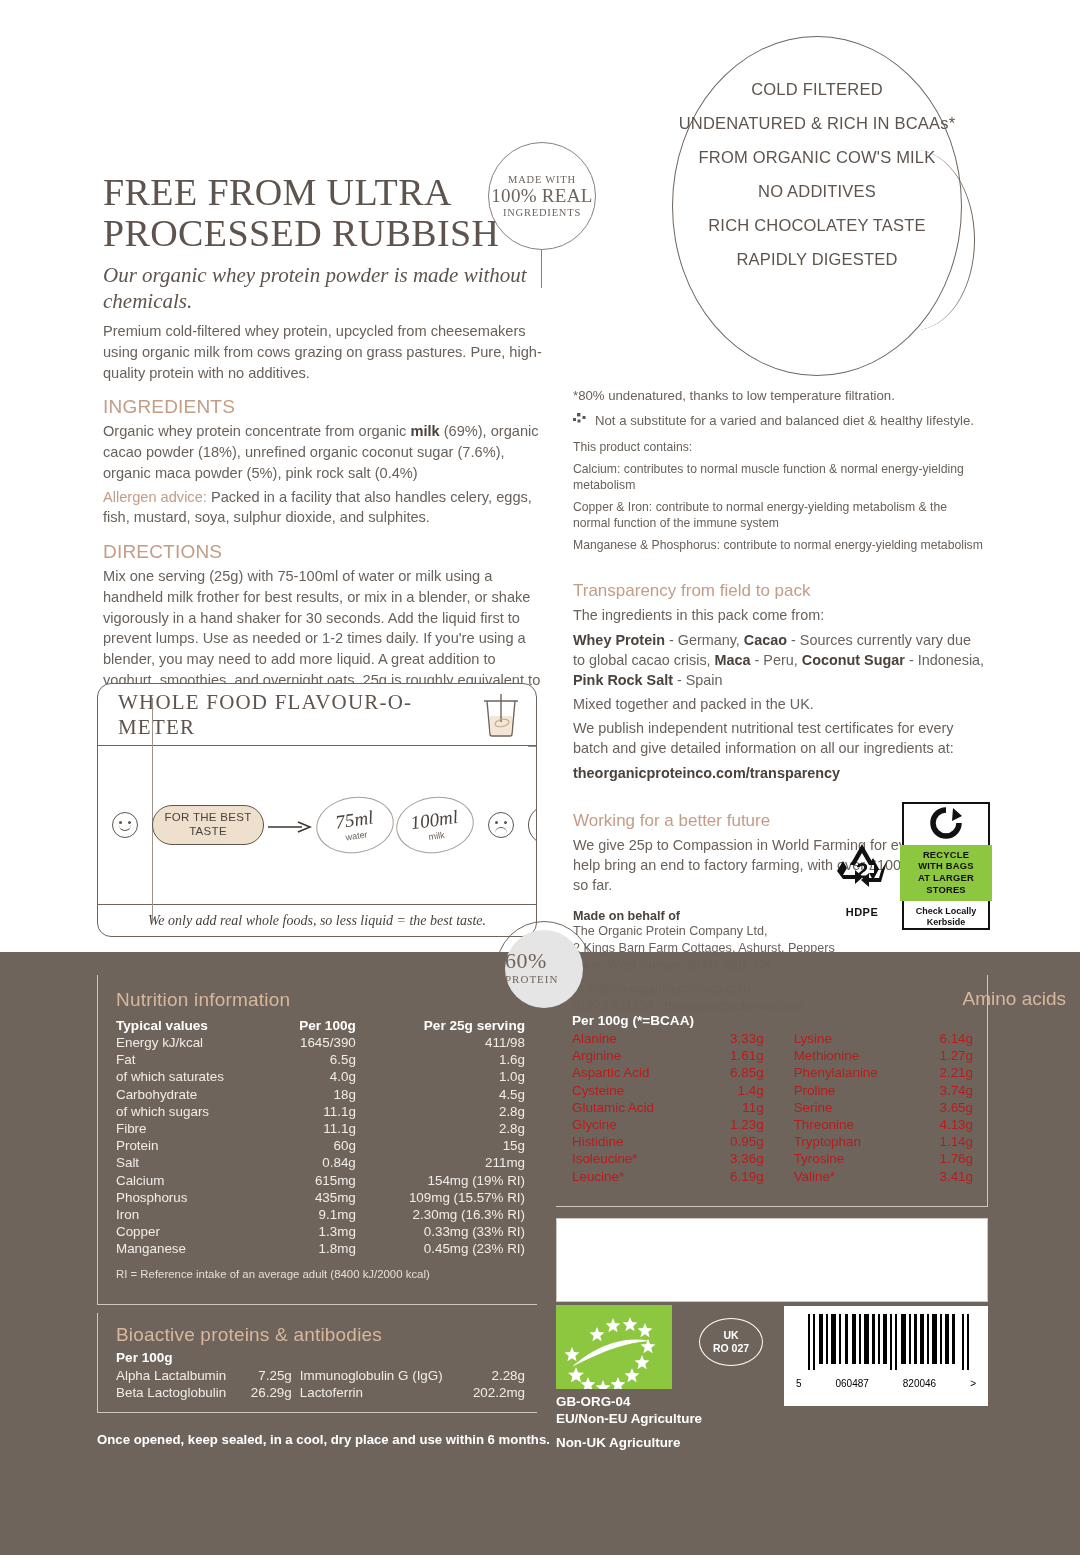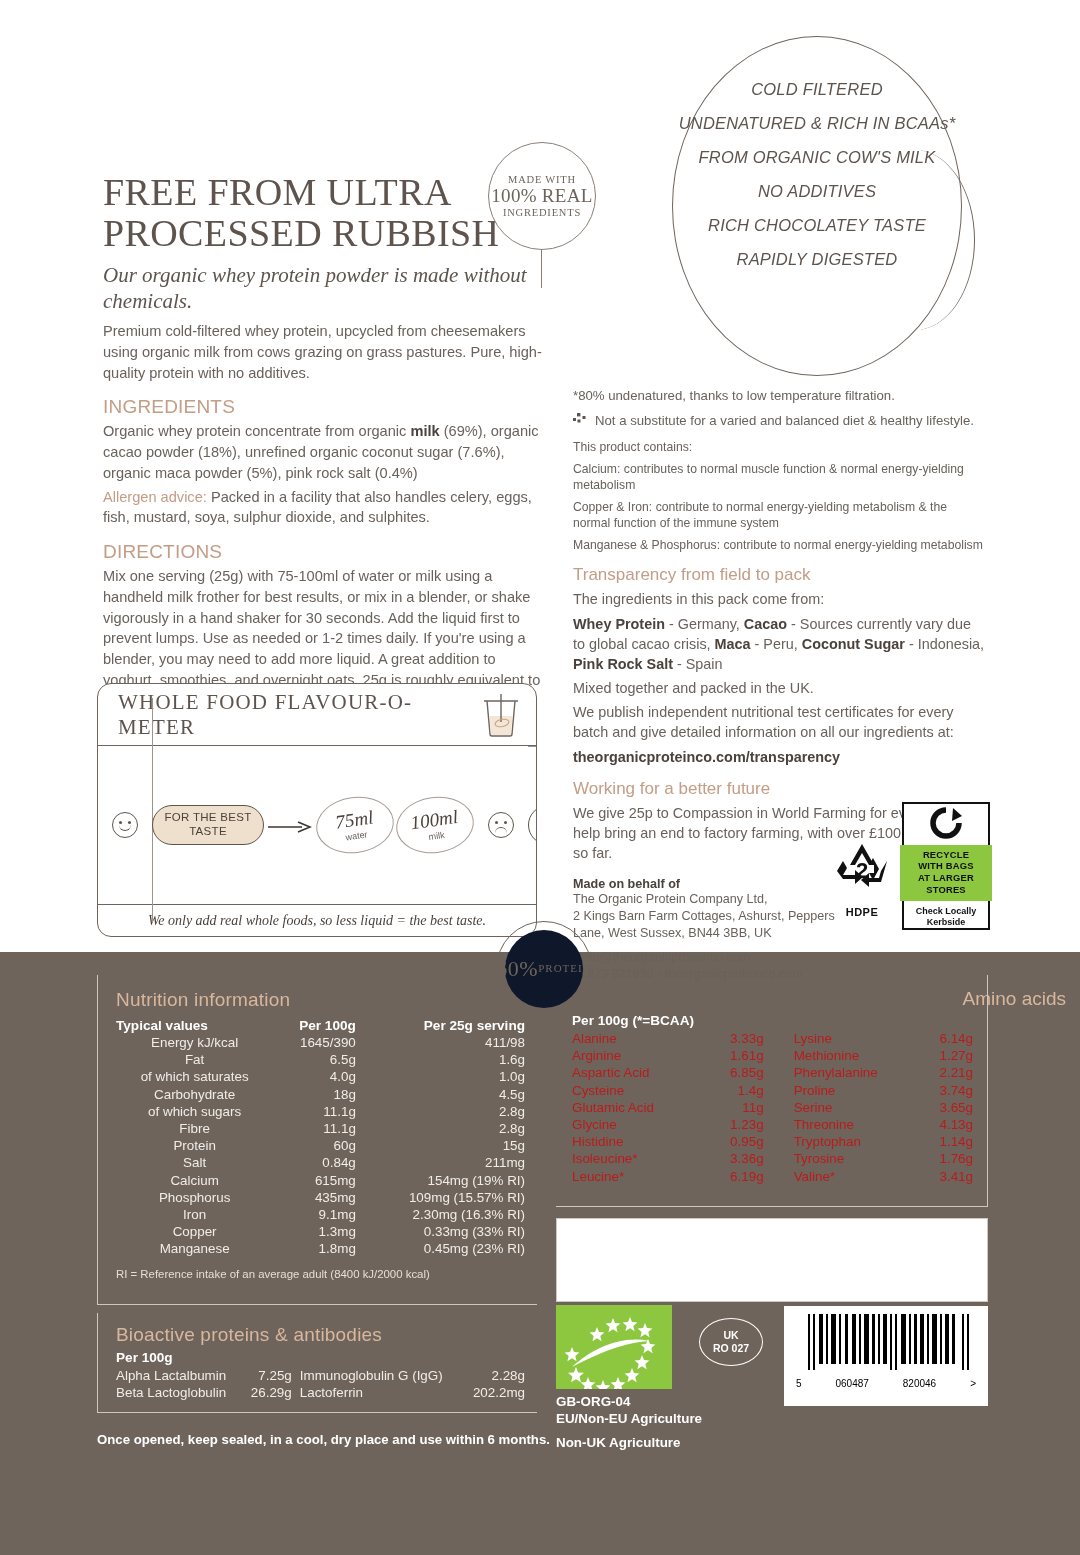--- a/index.html
+++ b/index.html
@@ -17,22 +17,22 @@
   .top-panel { position: absolute; left:0; top:0; width:1080px; height:952px; background:#fff; }
 
   
   .dark-panel {
     position:absolute; left:0; top:952px; width:1080px; height:603px;
     background:#6e645c;
   }
   
   .badge-60 {
     position:absolute; left:505px; top:930px; width:78px; height:78px;
-    border-radius:50%; background:#0f172a;
-    display:flex; flex-direction:row; align-items:center; justify-content:center;
+    border-radius:50%; background:#e5e5e5;
+    display:flex; flex-direction:column; align-items:flex-start; justify-content:center;
     z-index:6;
   }
   .badge-60 .b1 { font-family:"Liberation Serif", serif; font-size:22px; color:#6e645c; line-height:1; letter-spacing:.5px;}
   .badge-60 .b2 { font-family:"Liberation Serif", serif; font-size:11px; color:#6e645c; letter-spacing:1px; line-height:1.4;}
   .arc-60 {
     position:absolute; left:496px; top:921px; width:96px; height:96px;
     border-radius:50%; border:1px solid #6e645c; z-index:5; background:transparent;
   }
 
   
@@ -131,38 +131,38 @@
   .badge-100 .l3 { font-family:"Liberation Serif", serif; font-size:10.5px; letter-spacing:.8px; color:#6e645c; }
   .badge-100-tail { position:absolute; left:541px; top:250px; width:1px; height:38px; background:#8a7f77; z-index:3;}
 
   
   .benefits-oval {
     position:absolute; left:672px; top:36px; width:290px; height:340px;
     border:1px solid #6e645c; border-radius:50%;
   }
   .benefits-list {
     position:absolute; left:672px; top:80px; width:290px;
-    display:flex; flex-direction:column; align-items:center; gap:15px;font-style:italic;
+    display:flex; flex-direction:column; align-items:center; gap:15px;
   }
   .benefits-list div {
     font-size:16.5px; letter-spacing:.2px; text-align:center; line-height:1.15; color:#5e544d;
   }
   .benefits-arc {
     position:absolute; left:855px; top:150px; width:120px; height:180px;
     border-right:1px solid #6e645c; border-radius:50%;
     clip-path: inset(0 0 0 55%);
   }
 
   
   .right-col { position:absolute; left:573px; top:386px; width:412px; }
   .r-note { font-size:13.2px; line-height:1.45; color:#6a615a; }
   .r-note.with-icon { display:flex; gap:8px; align-items:flex-start; margin-top:6px;}
   .r-block { margin-top:10px; }
   .r-small { font-size:12.2px; line-height:1.3; color:#6a615a; margin-top:6px;}
-  .r-head { font-size:17px; color:#c39d86; margin-top:12px; }
+  .r-head { font-size:17px; color:#c39d86; margin-top:28px; }
   .r-text { font-size:14.4px; line-height:1.4; color:#6a615a; margin-top:4px;}
   .r-text b { color:#4b423c; font-weight:700; }
   .addr-head { font-size:12.6px; font-weight:700; color:#4b423c; }
   .addr { font-size:12.6px; line-height:1.34; color:#6a615a; }
   .addr2 { font-size:12.6px; line-height:1.34; color:#6a615a; margin-top:7px;}
 
   
   .hdpe { position:absolute; left:829px; top:838px; width:66px; text-align:center; }
   .hdpe .lbl { font-size:11px; font-weight:700; color:#111; margin-top:2px; letter-spacing:.5px;}
   .recycle-box {
@@ -182,21 +182,21 @@
     border:1.4px solid #cfc7c0; border-top:none; border-right:none;
   }
   .nut-inner { padding:14px 12px 0 18px; }
   .panel-title { font-size:19px; color:#d8b79d; letter-spacing:.2px; }
   table.nt { width:100%; border-collapse:collapse; margin-top:6px; }
   table.nt th {
     font-size:13.6px; font-weight:700; color:#fff; text-align:right; padding:1px 0;
   }
   table.nt th.l { text-align:left; }
   table.nt td { font-size:13.4px; color:#f0ece8; text-align:right; padding:1.1px 0; }
-  table.nt td.l { text-align:center; }
+  table.nt td.l { text-align:left; }
   .ri-note { font-size:11.4px; color:#e4ded8; margin-top:11px; }
 
   .bio-box {
     position:absolute; left:97px; top:1313px; width:440px; height:100px;
     border:1.4px solid #cfc7c0; border-top:none; border-right:none; border-bottom:1.4px solid #cfc7c0;
   }
   .bio-inner { padding:11px 12px 0 18px; }
   .per100 { font-size:13.6px; font-weight:700; color:#fff; margin-top:4px;}
   table.bt { width:100%; border-collapse:collapse; margin-top:2px;}
   table.bt td { font-size:13.4px; color:#f0ece8; padding:1px 0; }

